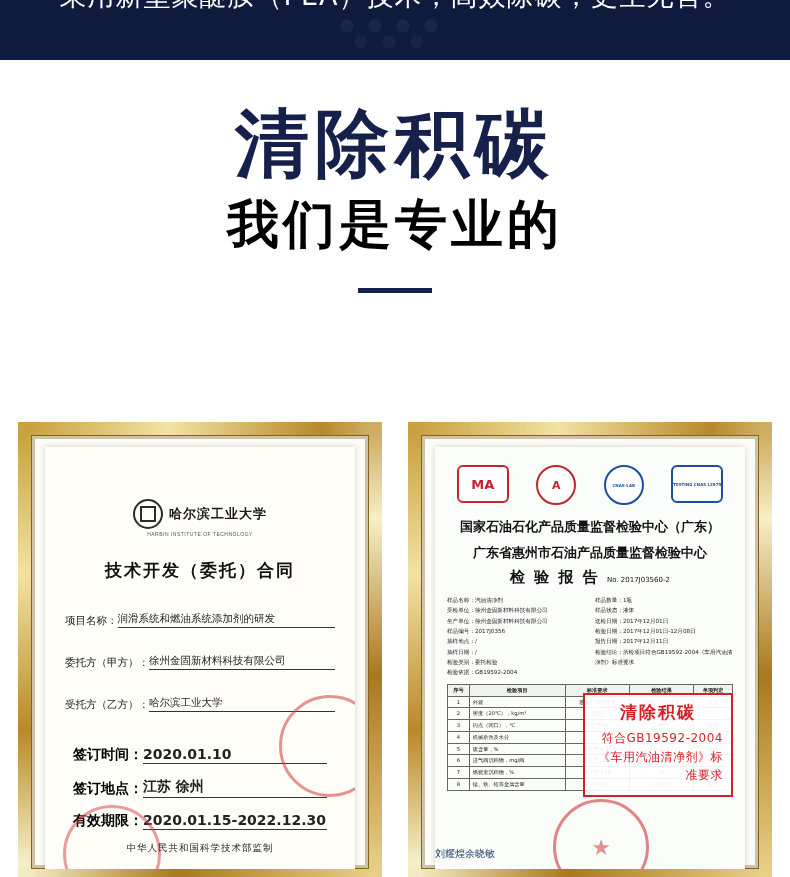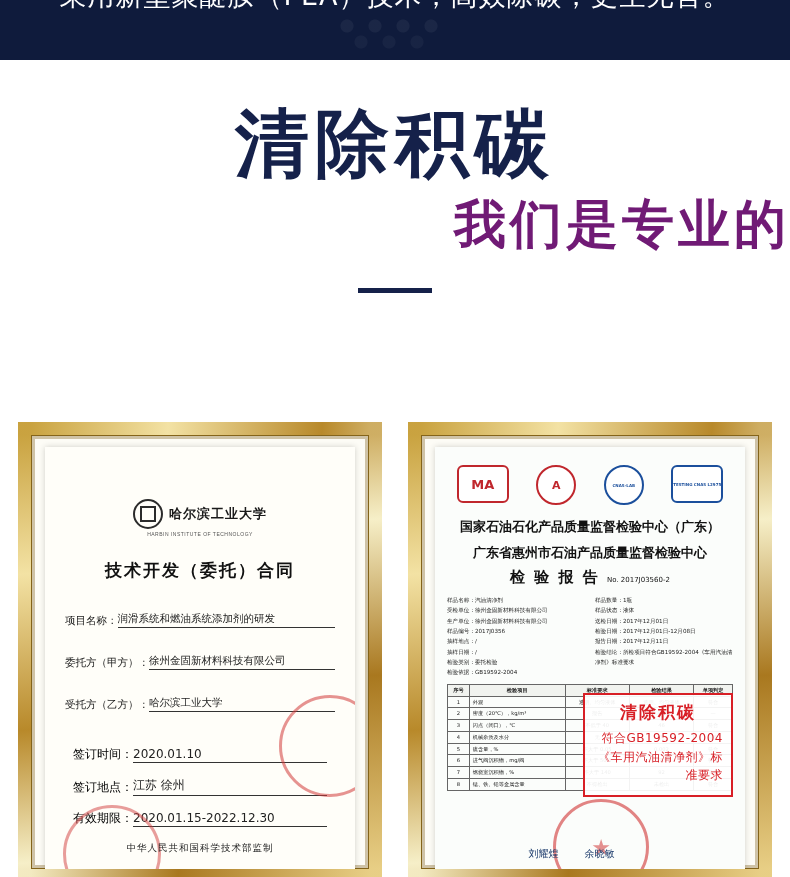--- a/index.html
+++ b/index.html
@@ -60,28 +60,27 @@
   .hero-title {
     color: #15214a;
     font-size: 74px;
     font-weight: bold;
     letter-spacing: 6px;
     line-height: 1.0;
     font-family: "DejaVu Sans", sans-serif;
     margin: 0 0 18px 0;
   }
   .hero-subtitle {
-    color: #701a75;
+    color: #000000;
     font-size: 52px;
     font-weight: bold;
     letter-spacing: 4px;
     line-height: 1.0;
     font-family: "DejaVu Sans", sans-serif;
-    margin: 0;
-    text-align: right;
+    margin: 17px;
   }
   .hero-rule {
     width: 74px;
     height: 5px;
     background: #15214a;
     margin: 38px auto 28px auto;
   }
   .hero-caption {
     color: #15214a;
     font-size: 27px;
@@ -188,22 +187,23 @@
   .field-label { white-space: nowrap; }
   .field-value {
     flex: 1;
     border-bottom: 1px solid #333;
     text-align: left;
     padding-bottom: 1px;
     color: #222;
   }
   .contract-dates {
     margin: 34px 28px 0 28px;
-    font-size: 12px;
-    font-family: "DejaVu Sans", sans-serif;
+    font-size: 14px;
+    font-family: "DejaVu Sans", sans-serif;
+    font-weight: bold;
   }
   .contract-dates .field-row { margin-bottom: 14px; }
   .contract-footer {
     position: absolute;
     bottom: 14px;
     width: 100%;
     text-align: center;
     font-size: 9.5px;
     color: #222;
     letter-spacing: 1px;
@@ -330,22 +330,21 @@
     line-height: 1.55;
     letter-spacing: 0.5px;
     text-align: right;
   }
   .report-signatures {
     position: absolute;
     left: 0;
     bottom: 8px;
     width: 100%;
     display: flex;
-    justify-content: center;
-    gap: 26px;
+    justify-content: flex-start;
     padding-right: 37px;
     box-sizing: border-box;
     font-size: 10px;
     color: #1b3a6b;
     font-family: "DejaVu Serif", serif;
   }
   .report-stamp {
     position: absolute;
     left: 118px;
     bottom: -26px;

